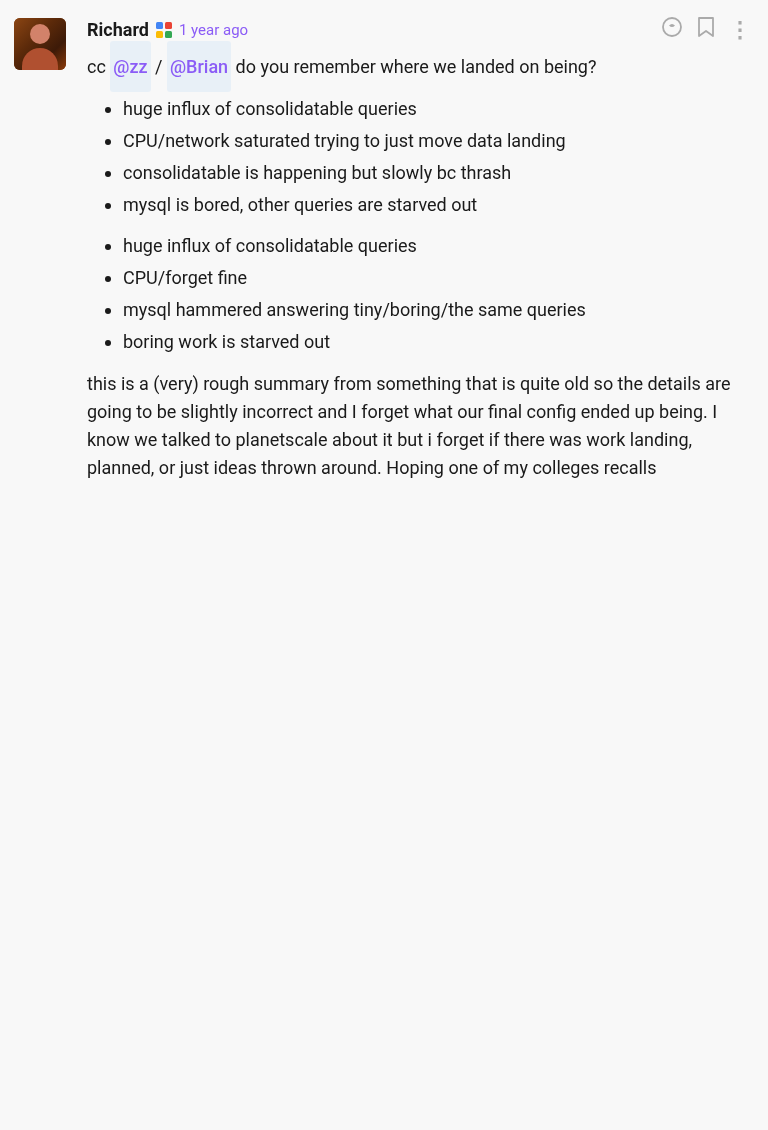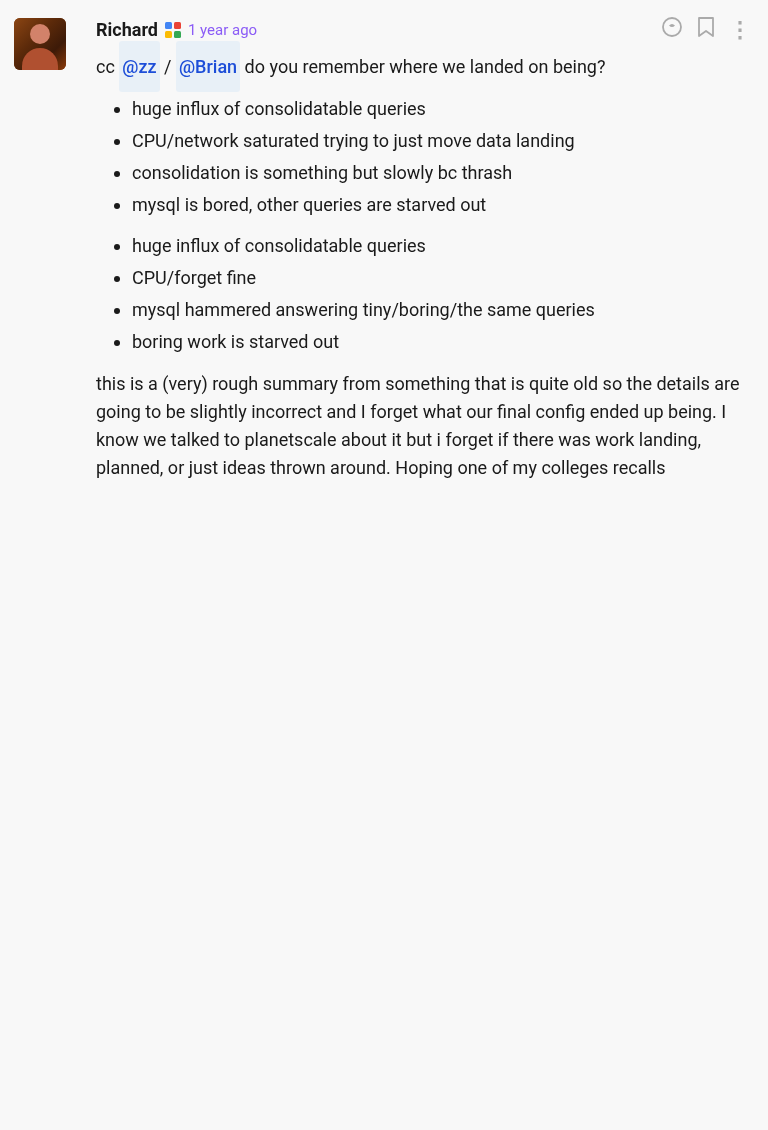--- a/index.html
+++ b/index.html
@@ -16,21 +16,21 @@
       width: 768px;
       min-height: 1130px;
     }
 
     .post-container {
       background-color: #f8f8f8;
       padding: 16px 0 20px 0;
       display: flex;
       flex-direction: row;
       align-items: flex-start;
-      gap: 16px;
+      gap: 7px;
     }
 
     .avatar-col {
       width: 80px;
       flex-shrink: 0;
       display: flex;
       justify-content: center;
       padding-top: 2px;
     }
 
@@ -127,21 +127,21 @@
       font-size: 18px;
       line-height: 1.55;
       color: #1a1a1a;
     }
 
     .post-body p {
       margin-bottom: 14px;
     }
 
     .mention {
-      color: #1d4ed8;
+      color: #8b5cf6;
       background-color: #e8f0f7;
       border-radius: 3px;
       padding: 15px 3px;
       font-weight: 500;
     }
 
     .post-body ul {
       list-style: disc;
       margin-left: 36px;
       margin-bottom: 14px;
@@ -204,21 +204,21 @@
         <span> / </span>
         <span class="mention">@Brian</span>
         <span> </span>
         <span>do you remember where we landed on being?</span>
       </p>
 
 
       <ul>
         <li>huge influx of consolidatable queries</li>
         <li>CPU/network saturated trying to just move data landing</li>
-        <li>consolidation is something but slowly bc thrash</li>
+        <li>consolidatable is happening but slowly bc thrash</li>
         <li>mysql is bored, other queries are starved out</li>
       </ul>
 
 
       <ul>
         <li>huge influx of consolidatable queries</li>
         <li>CPU/forget fine</li>
         <li>mysql hammered answering tiny/boring/the same queries</li>
         <li>boring work is starved out</li>
       </ul>

